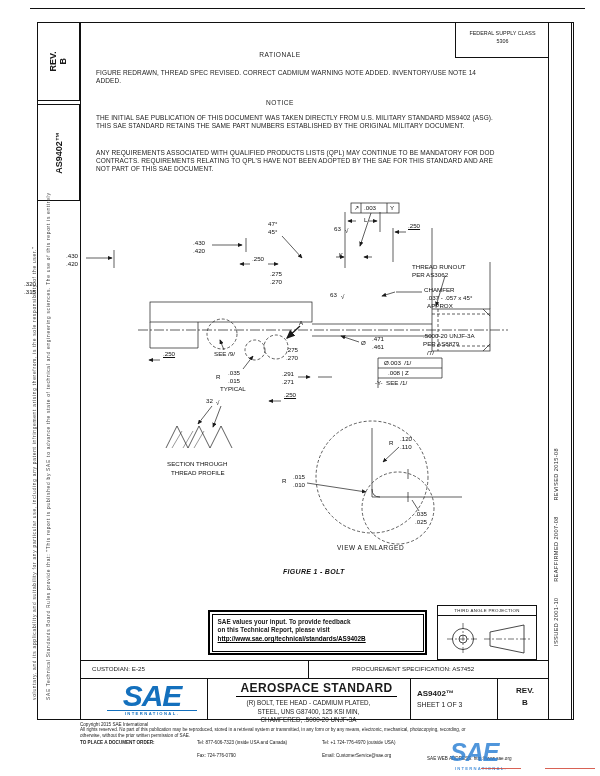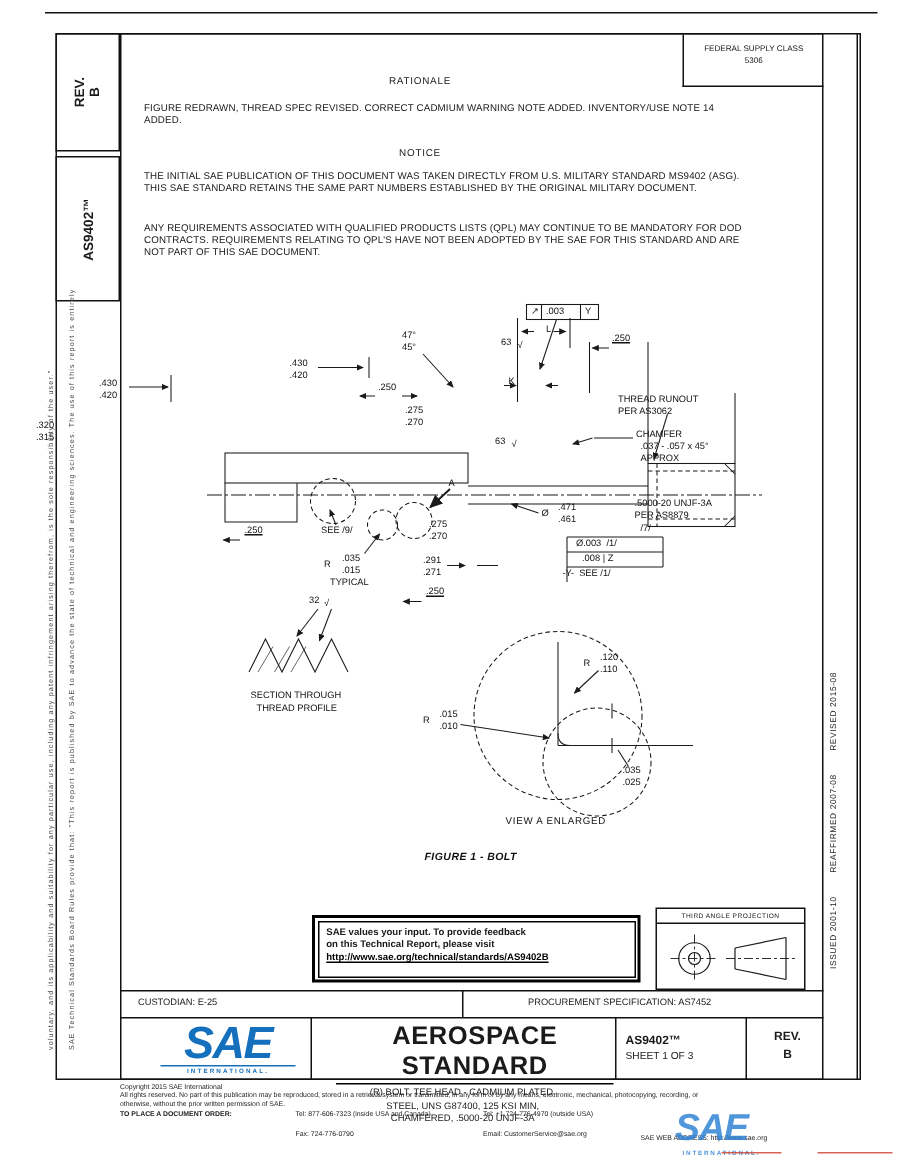--- a/index.html
+++ b/index.html
@@ -24,21 +24,21 @@
   .dlabel.fig{font-weight:bold;font-style:italic;font-size:7px;letter-spacing:.3px;}
   .dlabel.cap{font-size:6.5px;letter-spacing:.5px;}
   .fbox{position:absolute;left:208px;top:610px;width:219px;height:45px;border:2px solid #000;
         box-sizing:border-box;padding:1.5px;}
   .fbox-inner{border:1px solid #000;height:100%;box-sizing:border-box;padding:3px 5px;
         font-size:6.4px;font-weight:bold;line-height:1.4;}
   .fbox a{color:#000;text-decoration:underline;}
   .projbox{position:absolute;left:437px;top:605px;width:100px;height:55px;border:1px solid #111;box-sizing:border-box;}
   .projlabel{font-size:4.4px;text-align:center;border-bottom:1px solid #111;padding:2px 0;letter-spacing:.3px;}
   .tb-cell{position:absolute;box-sizing:border-box;font-size:6.2px;}
-  .aero-title{font-weight:bold;font-size:17px;letter-spacing:.4px;border-bottom:1.5px solid #000;
+  .aero-title{font-weight:bold;font-size:12px;letter-spacing:.4px;border-bottom:1.5px solid #000;
         display:inline-block;padding:0 4px 1px;margin-left:16px;}
   .subtitle{font-size:6.3px;line-height:1.35;margin-top:2px;}
   .saelogo{color:#1470bd;font-weight:900;font-style:italic;font-size:30px;line-height:.9;letter-spacing:-1px;}
   .saelogo-sub{color:#1470bd;font-size:4.2px;letter-spacing:1.4px;font-weight:bold;border-top:1.5px solid #1470bd;margin-top:1px;}
   .foot{position:absolute;font-size:4.6px;line-height:1.25;color:#222;}
   .wm{position:absolute;opacity:.82;pointer-events:none;}
   .wm-sae{color:#2a7fd4;font-weight:900;font-style:italic;font-size:25px;letter-spacing:-1px;}
   .wm-norm{font-weight:900;font-style:italic;font-size:19px;letter-spacing:.5px;
            color:rgba(255,90,70,.15);-webkit-text-stroke:.9px #d04030;}
   .wm-sub{color:#2a7fd4;font-size:4.2px;letter-spacing:1.2px;font-weight:bold;}

